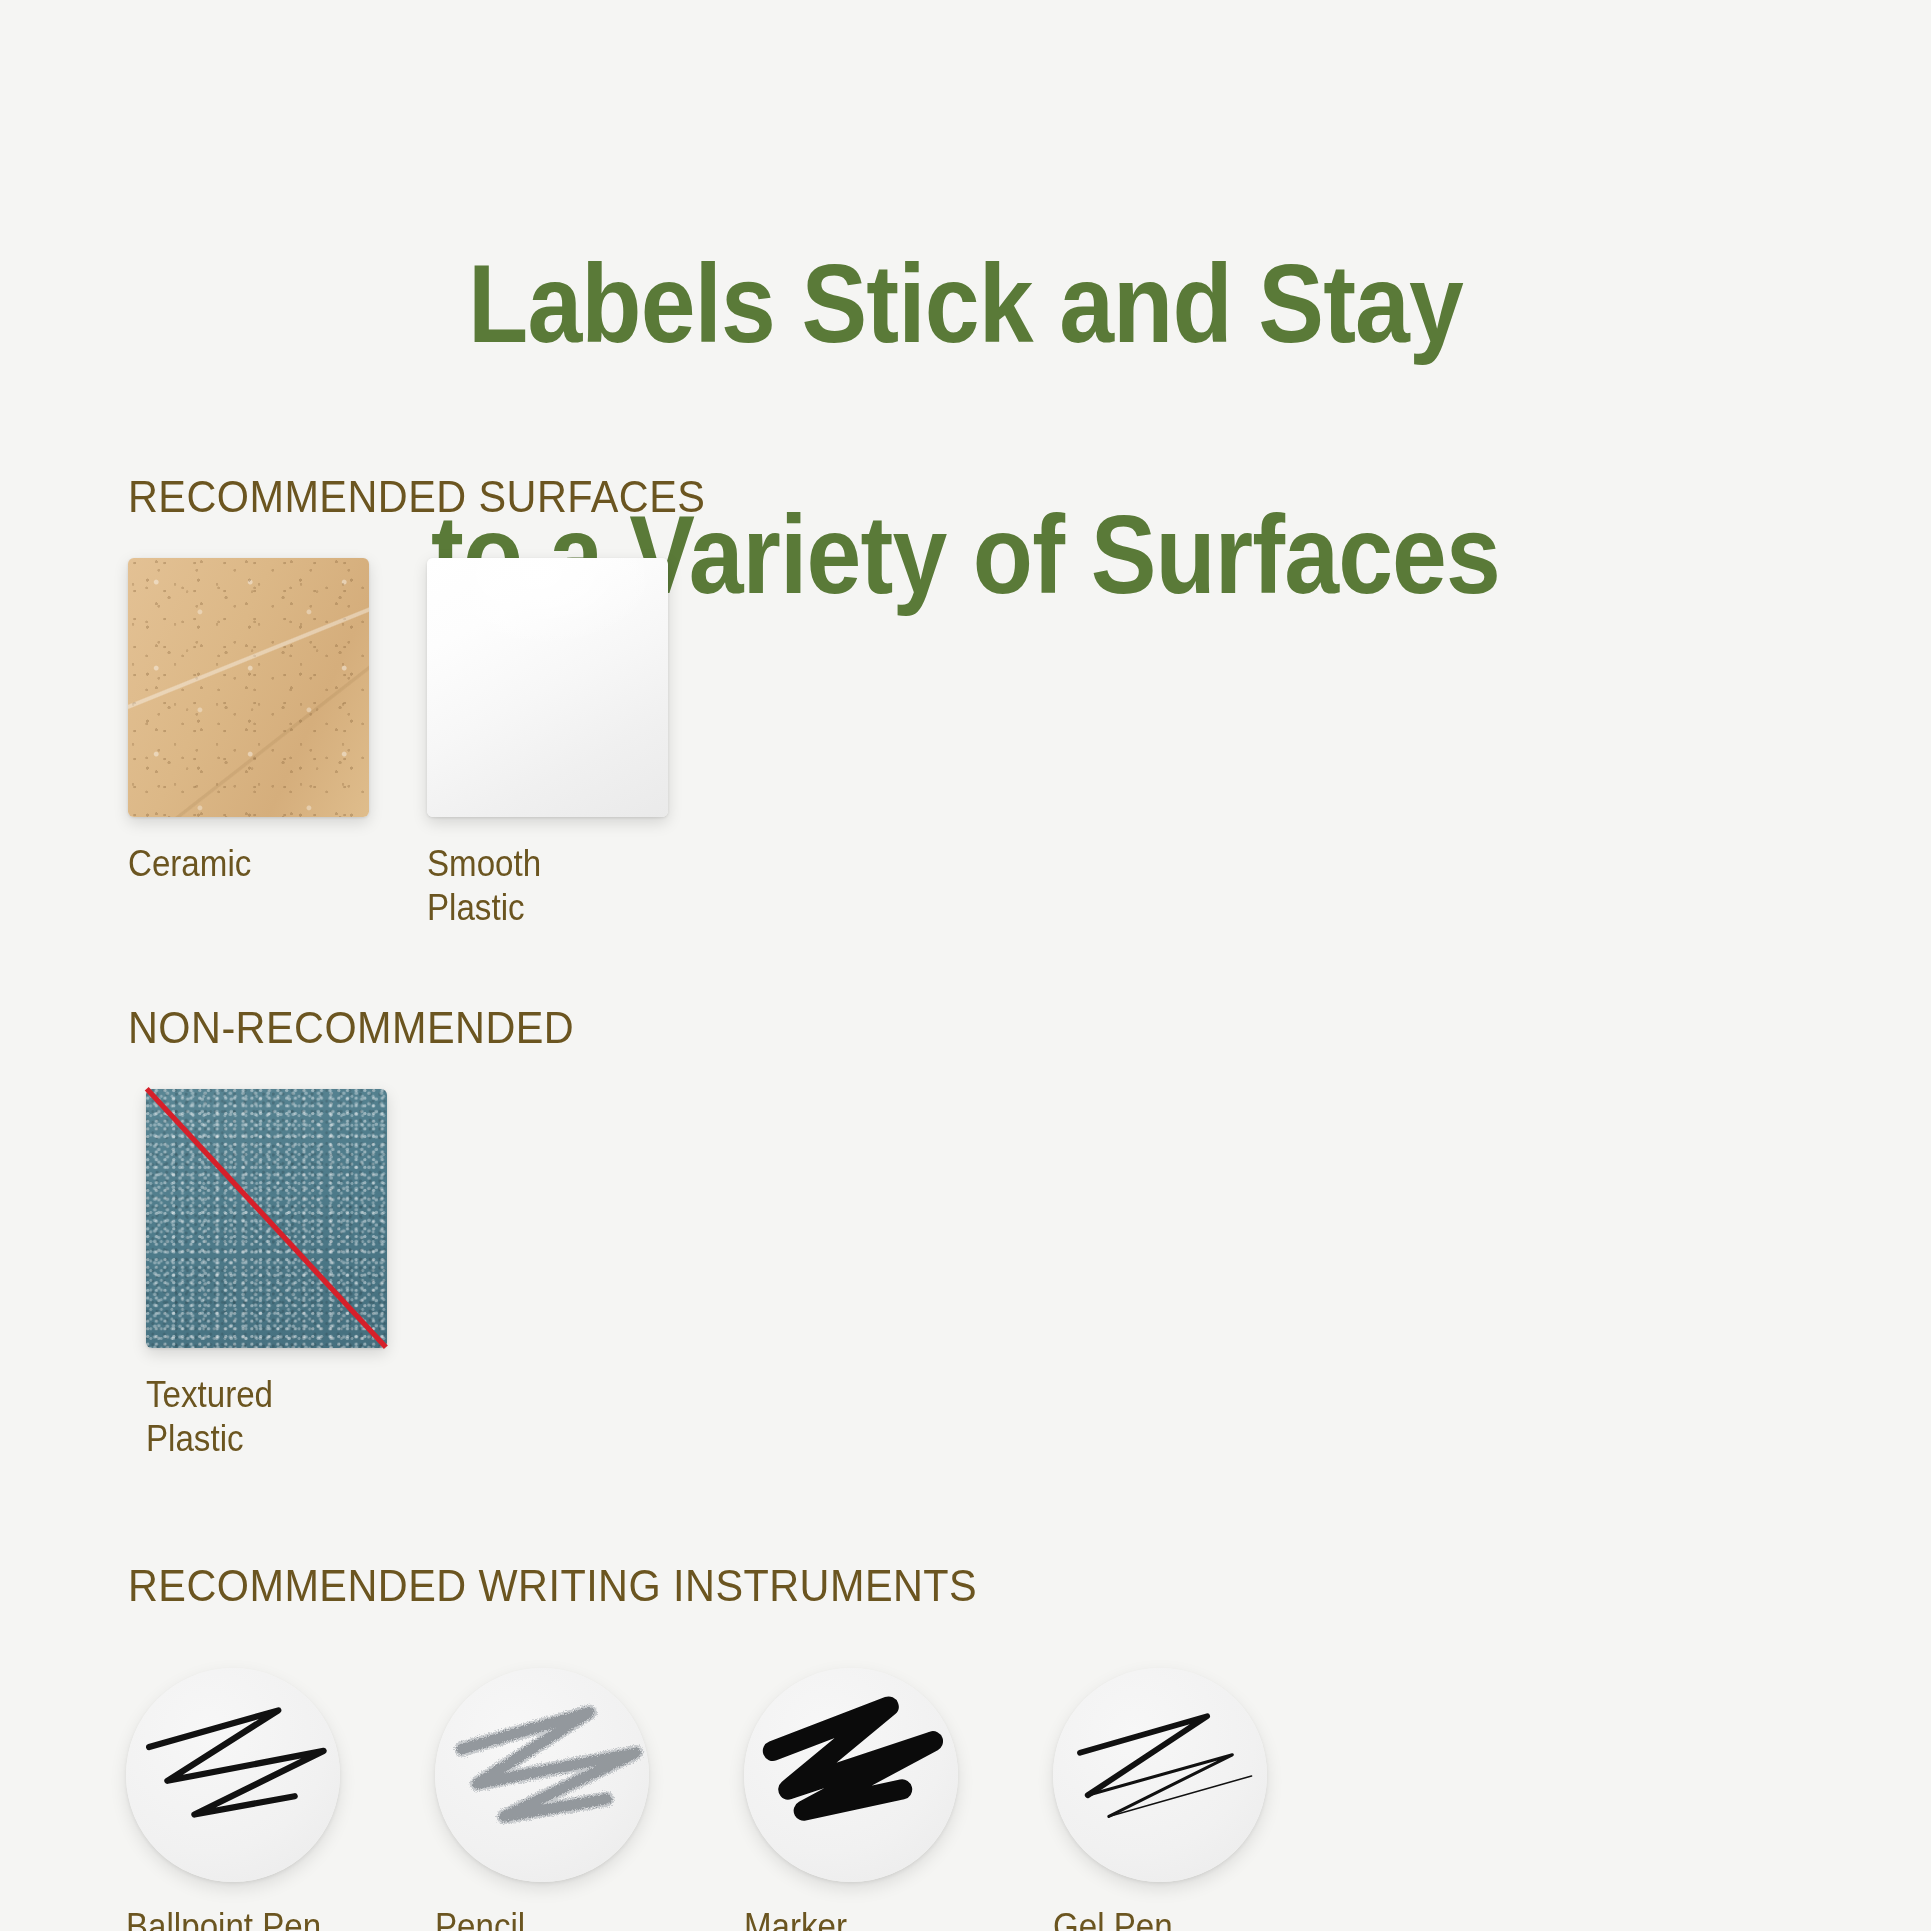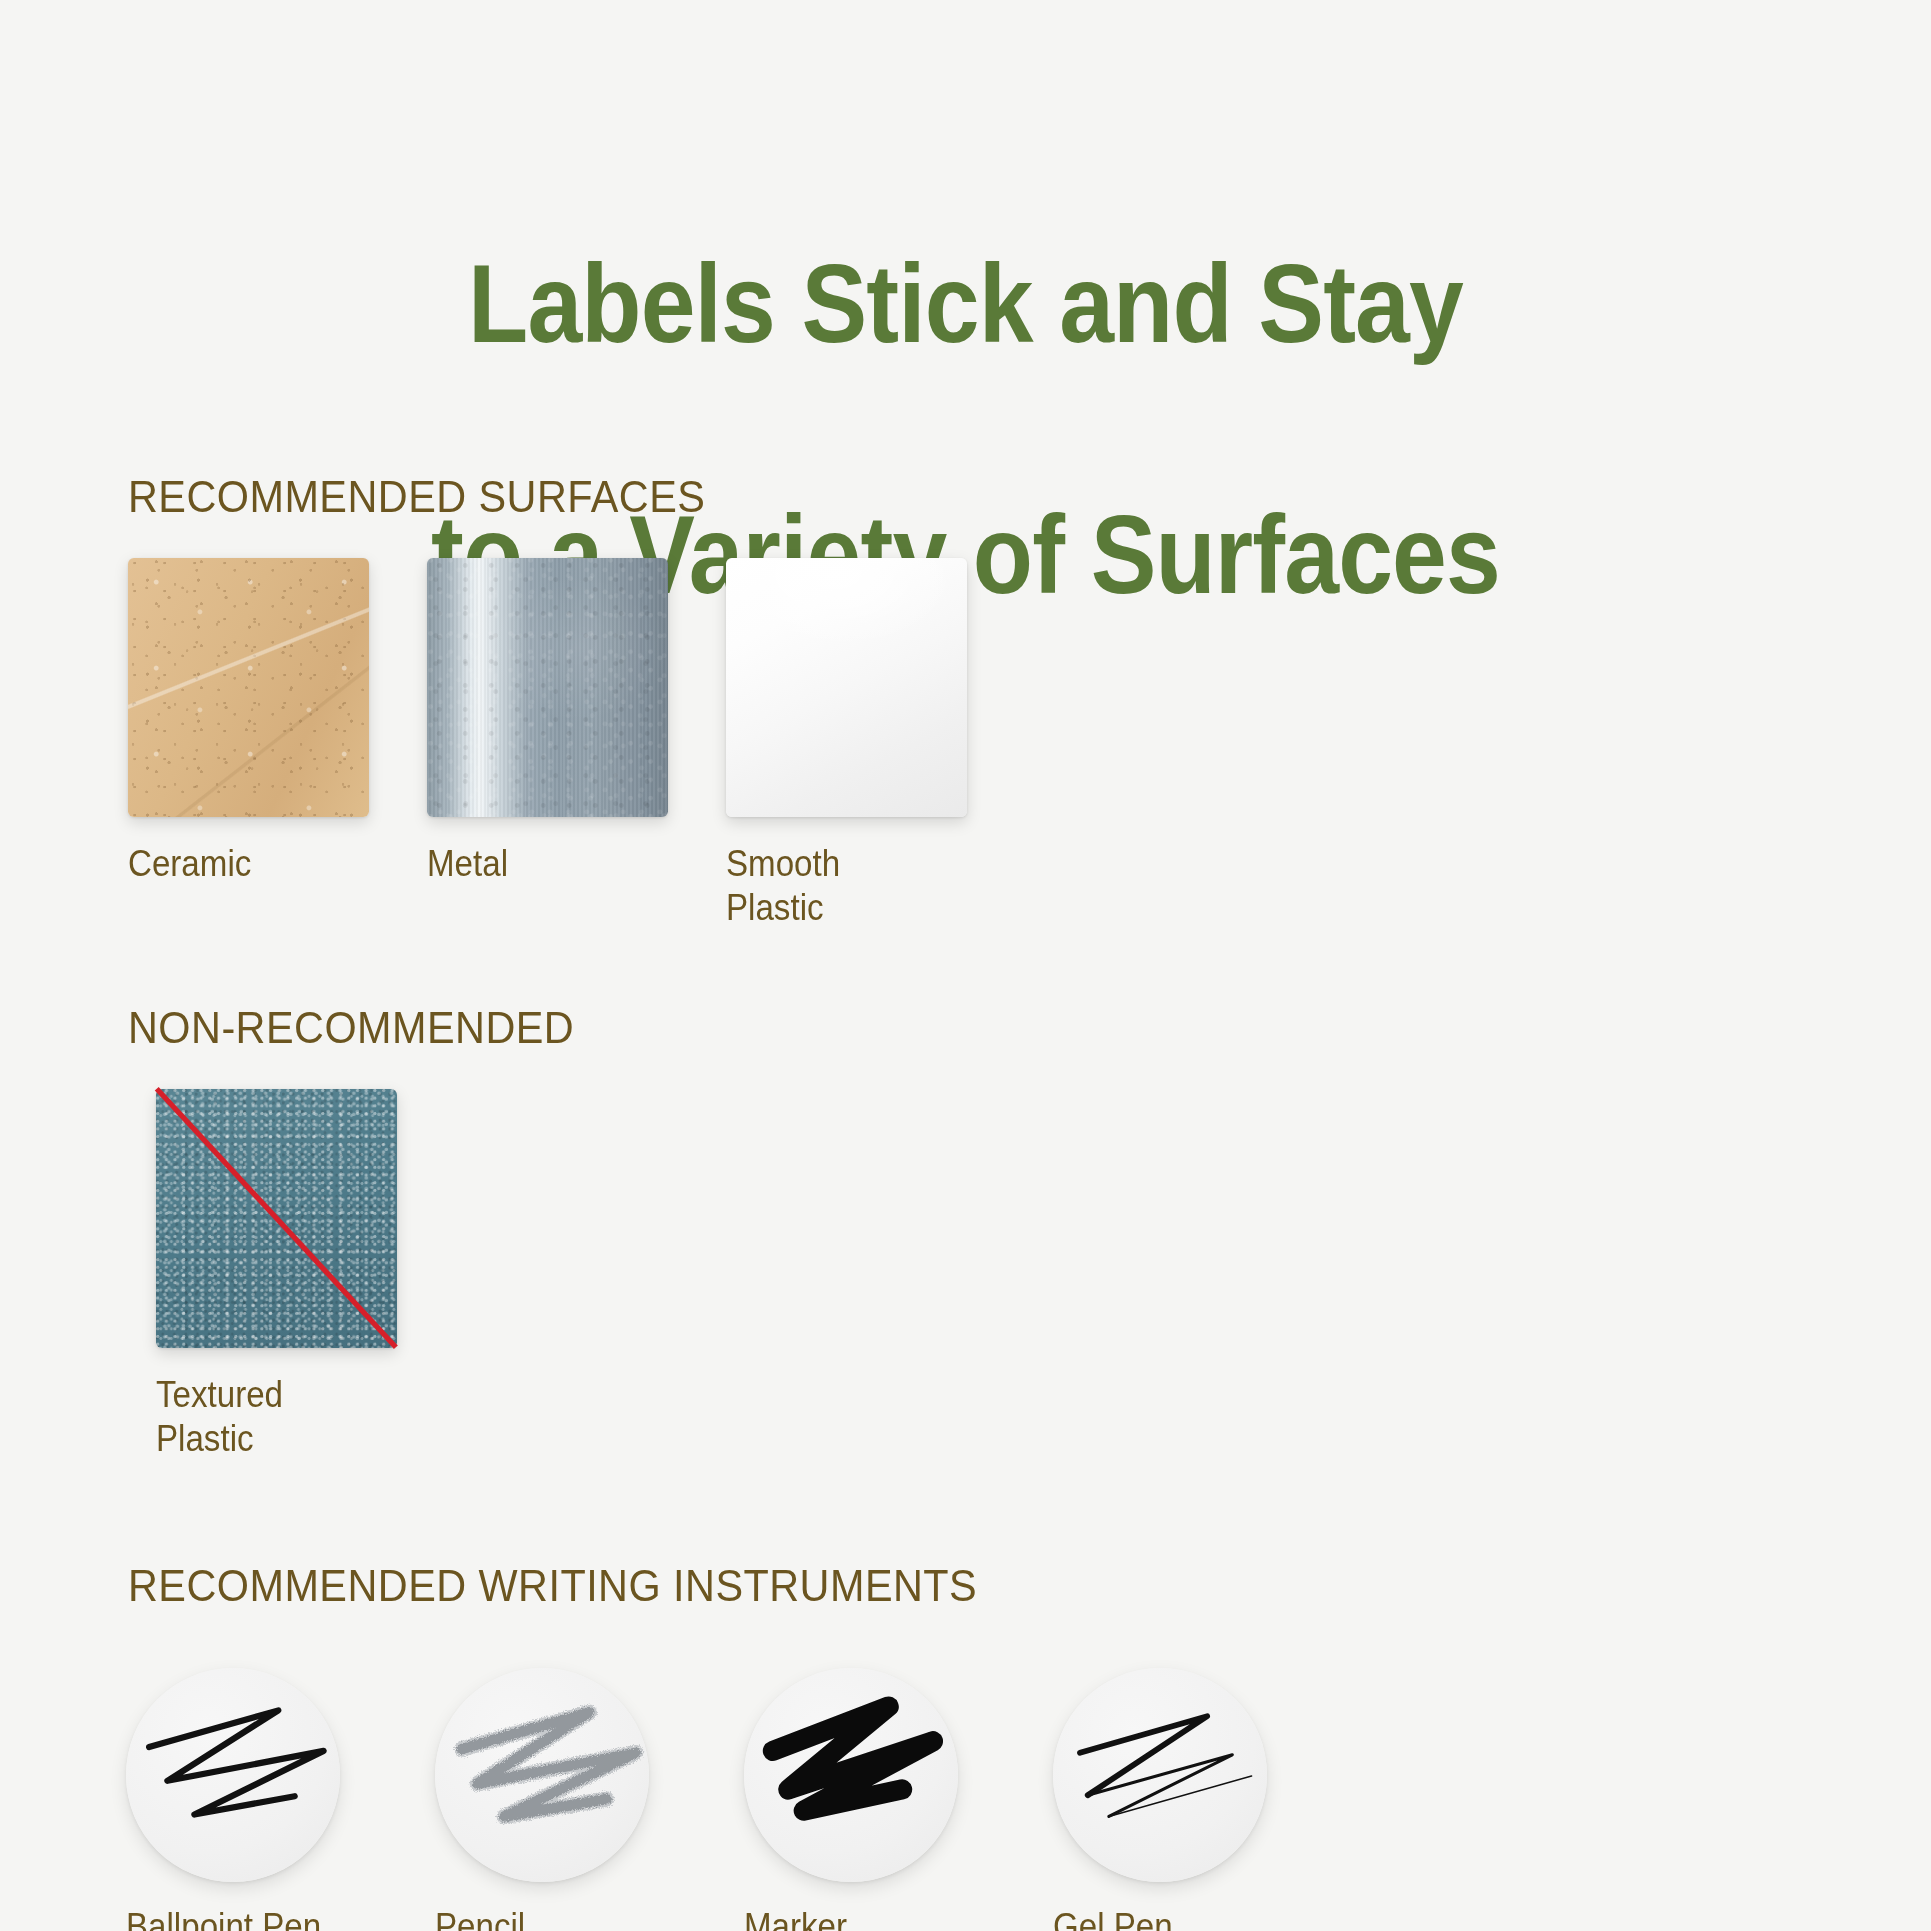--- a/index.html
+++ b/index.html
@@ -250,35 +250,31 @@
   <div class="section-head" style="position:absolute; left:128px; top:396px;">RECOMMENDED SURFACES</div>
 
   <div class="swatch-row" style="left:128px; top:483px;">
 
     <div class="swatch-cell">
       <div class="swatch-box sf-ceramic"></div>
       <div class="swatch-label swatch-cap">Ceramic</div>
     </div>
 
 
-    <div class="swatch-cell">
-      <div class="swatch-box sf-metal"></div>
-      <div class="swatch-label swatch-cap">Metal</div>
-    </div>
 
     <div class="swatch-cell">
       <div class="swatch-box sf-plastic"></div>
       <div class="swatch-label swatch-cap">Smooth
 Plastic</div>
     </div>
   </div>
 
   <div class="section-head" style="position:absolute; left:128px; top:927px;">NON-RECOMMENDED</div>
 
-  <div class="swatch-row" style="left:124px; top:1014px;padding-left:32px;">
+  <div class="swatch-row" style="left:114px; top:1014px;padding-left:32px;">
 
     <div class="swatch-cell">
       <div style="position:relative; width:241px;">
         <div class="swatch-box sf-textplastic"></div>
         <svg class="strike" viewBox="0 0 264 282" preserveAspectRatio="none">
           <line x1="8" y1="7" x2="256" y2="275"></line>
         </svg>
       </div>
       <div class="swatch-label swatch-cap">Textured
 Plastic</div>

